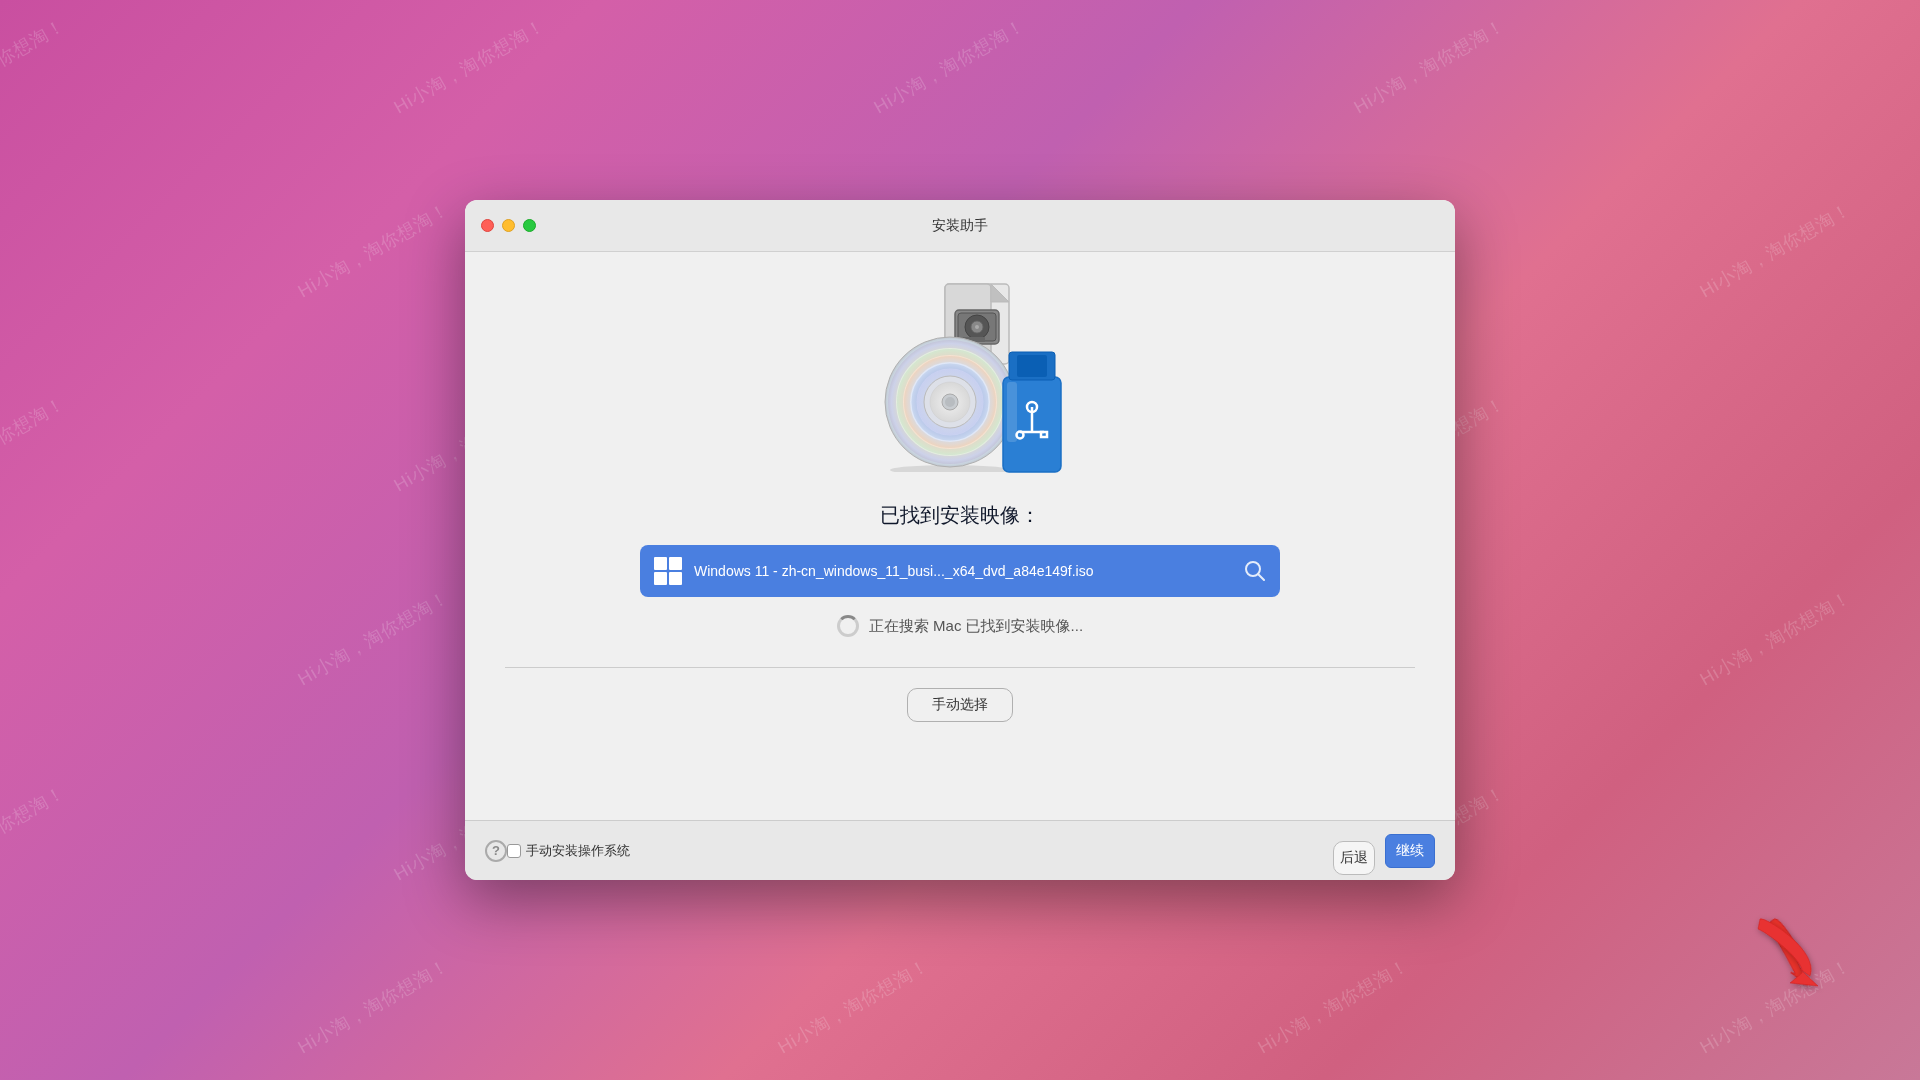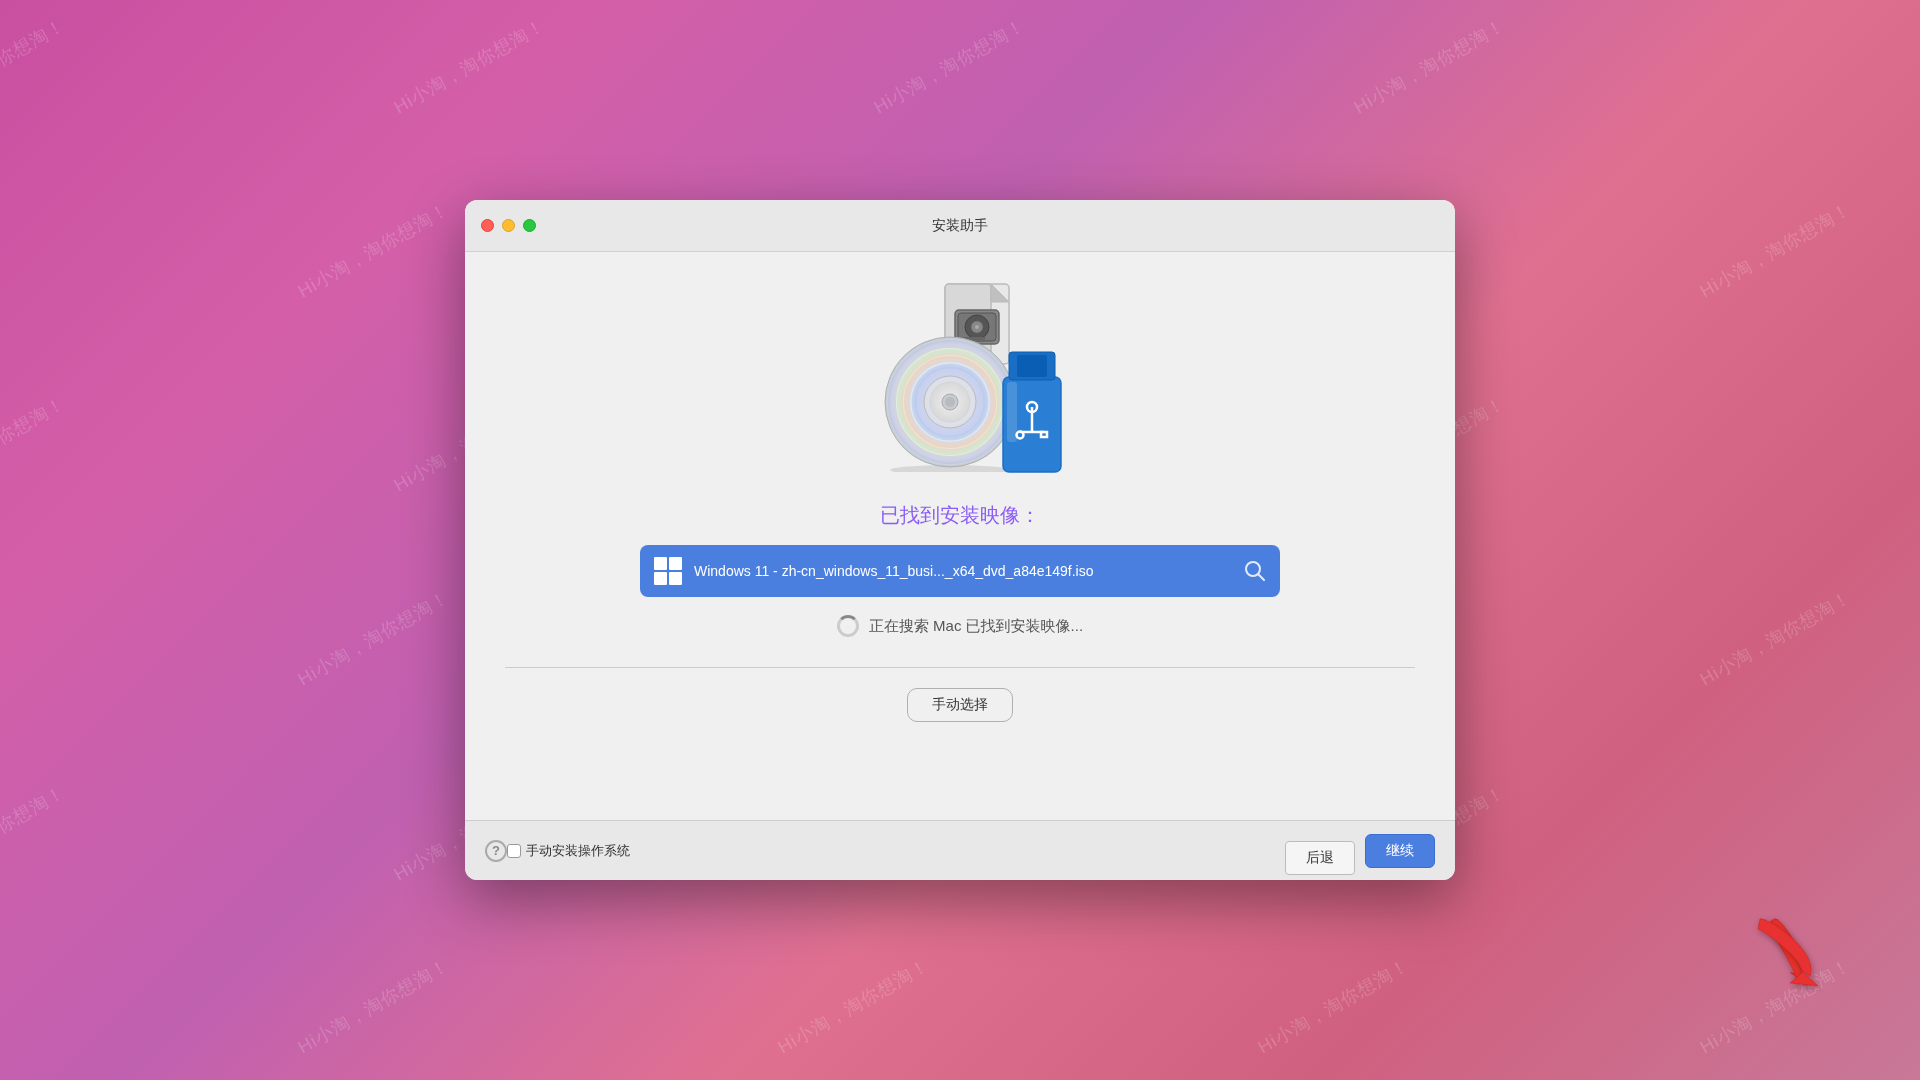--- a/index.html
+++ b/index.html
@@ -124,21 +124,21 @@
     .usb-icon {
       position: absolute;
       right: 0px;
       bottom: 0px;
       width: 75px;
       height: 135px;
     }
 
     .found-label {
       font-size: 20px;
-      color: #8b5cf6;
+      color: #0f172a;
       margin-bottom: 16px;
       font-weight: 400;
     }
 
     
     .iso-row {
       width: 640px;
       height: 52px;
       background: #4a7fe0;
       border-radius: 8px;
@@ -263,32 +263,32 @@
     }
 
     .bottom-right {
       margin-left: auto;
       display: flex;
       gap: 10px;
       align-items: center;
     }
 
     .btn-back {
-      padding: 7px 20px;
+      padding: 7px 6px;
       background: #f5f5f5;
       border: 1px solid #bbb;
-      border-radius: 4px;
+      border-radius: 10px;
       font-size: 14px;
       color: #333;
       cursor: pointer;
       margin-top: 15px;
     }
 
     .btn-continue {
-      padding: 7px 20px;
+      padding: 7px 10px;
       background: #4a7fe0;
       border: 1px solid #3a6fd0;
       border-radius: 6px;
       font-size: 14px;
       color: white;
       cursor: pointer;
       font-weight: 500;
     }
 
     

